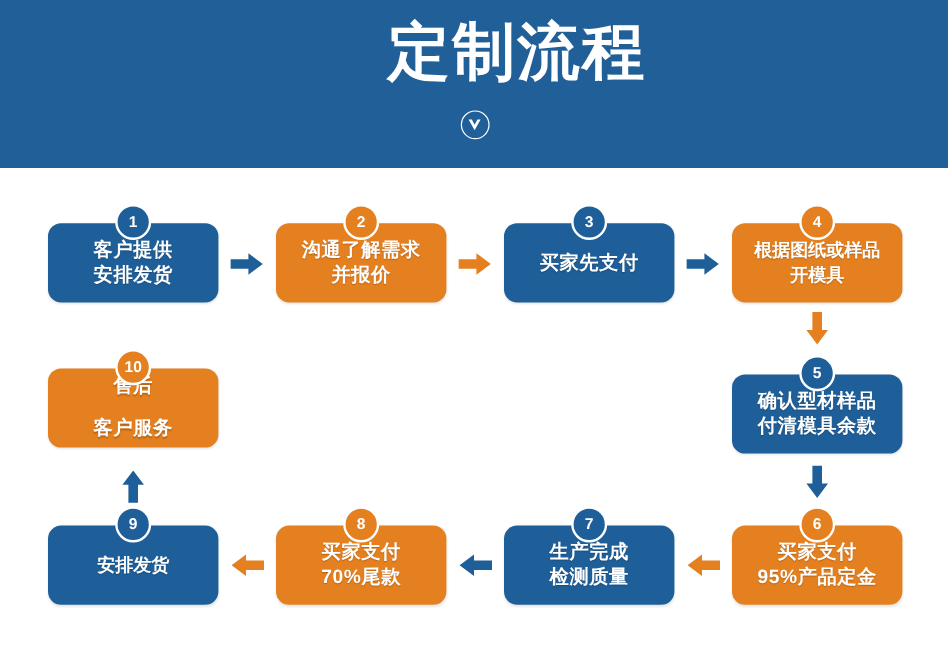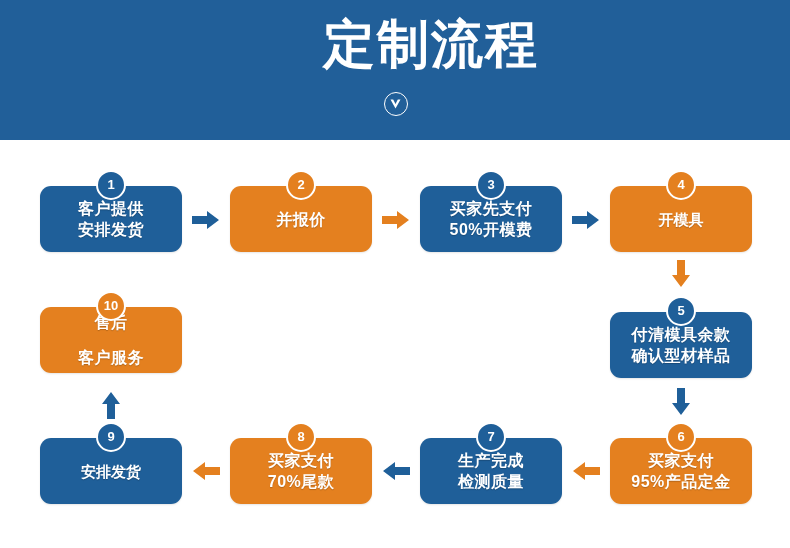--- a/index.html
+++ b/index.html
@@ -139,62 +139,63 @@
     </div>
 
     <div class="arrow" style="left:192px; top:70px;">
       <svg width="28" height="20" viewBox="0 0 28 20">
         <path d="M0,6 L15,6 L15,1 L27,10 L15,19 L15,14 L0,14 Z" fill="#1f5f99"></path>
       </svg>
     </div>
 
     <div class="node orange" style="left:230px; top:46px;">
       <div class="badge orange">2</div>
+      <span class="line">沟通了解需求</span>
       <span class="line">并报价</span>
     </div>
 
     <div class="arrow" style="left:382px; top:70px;">
       <svg width="28" height="20" viewBox="0 0 28 20">
         <path d="M0,6 L15,6 L15,1 L27,10 L15,19 L15,14 L0,14 Z" fill="#e4801f"></path>
       </svg>
     </div>
 
     <div class="node blue" style="left:420px; top:46px;">
       <div class="badge blue">3</div>
       <span class="line">买家先支付</span>
-      <span class="line">50%开模费</span>
     </div>
 
     <div class="arrow" style="left:572px; top:70px;">
       <svg width="28" height="20" viewBox="0 0 28 20">
         <path d="M0,6 L15,6 L15,1 L27,10 L15,19 L15,14 L0,14 Z" fill="#1f5f99"></path>
       </svg>
     </div>
 
     <div class="node orange narrow" style="left:610px; top:46px;">
       <div class="badge orange">4</div>
+      <span class="line">根据图纸或样品</span>
       <span class="line">开模具</span>
     </div>
 
     <div class="arrow" style="left:671px; top:120px;">
       <svg width="20" height="28" viewBox="0 0 20 28">
         <path d="M6,0 L14,0 L14,15 L19,15 L10,27 L1,15 L6,15 Z" fill="#e4801f"></path>
       </svg>
     </div>
 
     <div class="node orange" style="left:40px; top:167px;gap:14px;">
       <div class="badge orange">10</div>
       <span class="line">售后</span>
       <span class="line">客户服务</span>
     </div>
 
     <div class="node blue" style="left:610px; top:172px;">
       <div class="badge blue">5</div>
+      <span class="line">确认型材样品</span>
       <span class="line">付清模具余款</span>
-      <span class="line">确认型材样品</span>
     </div>
 
     <div class="arrow" style="left:671px; top:248px;">
       <svg width="20" height="28" viewBox="0 0 20 28">
         <path d="M6,0 L14,0 L14,15 L19,15 L10,27 L1,15 L6,15 Z" fill="#1f5f99"></path>
       </svg>
     </div>
 
     <div class="arrow" style="left:101px; top:252px;">
       <svg width="20" height="28" viewBox="0 0 20 28">

